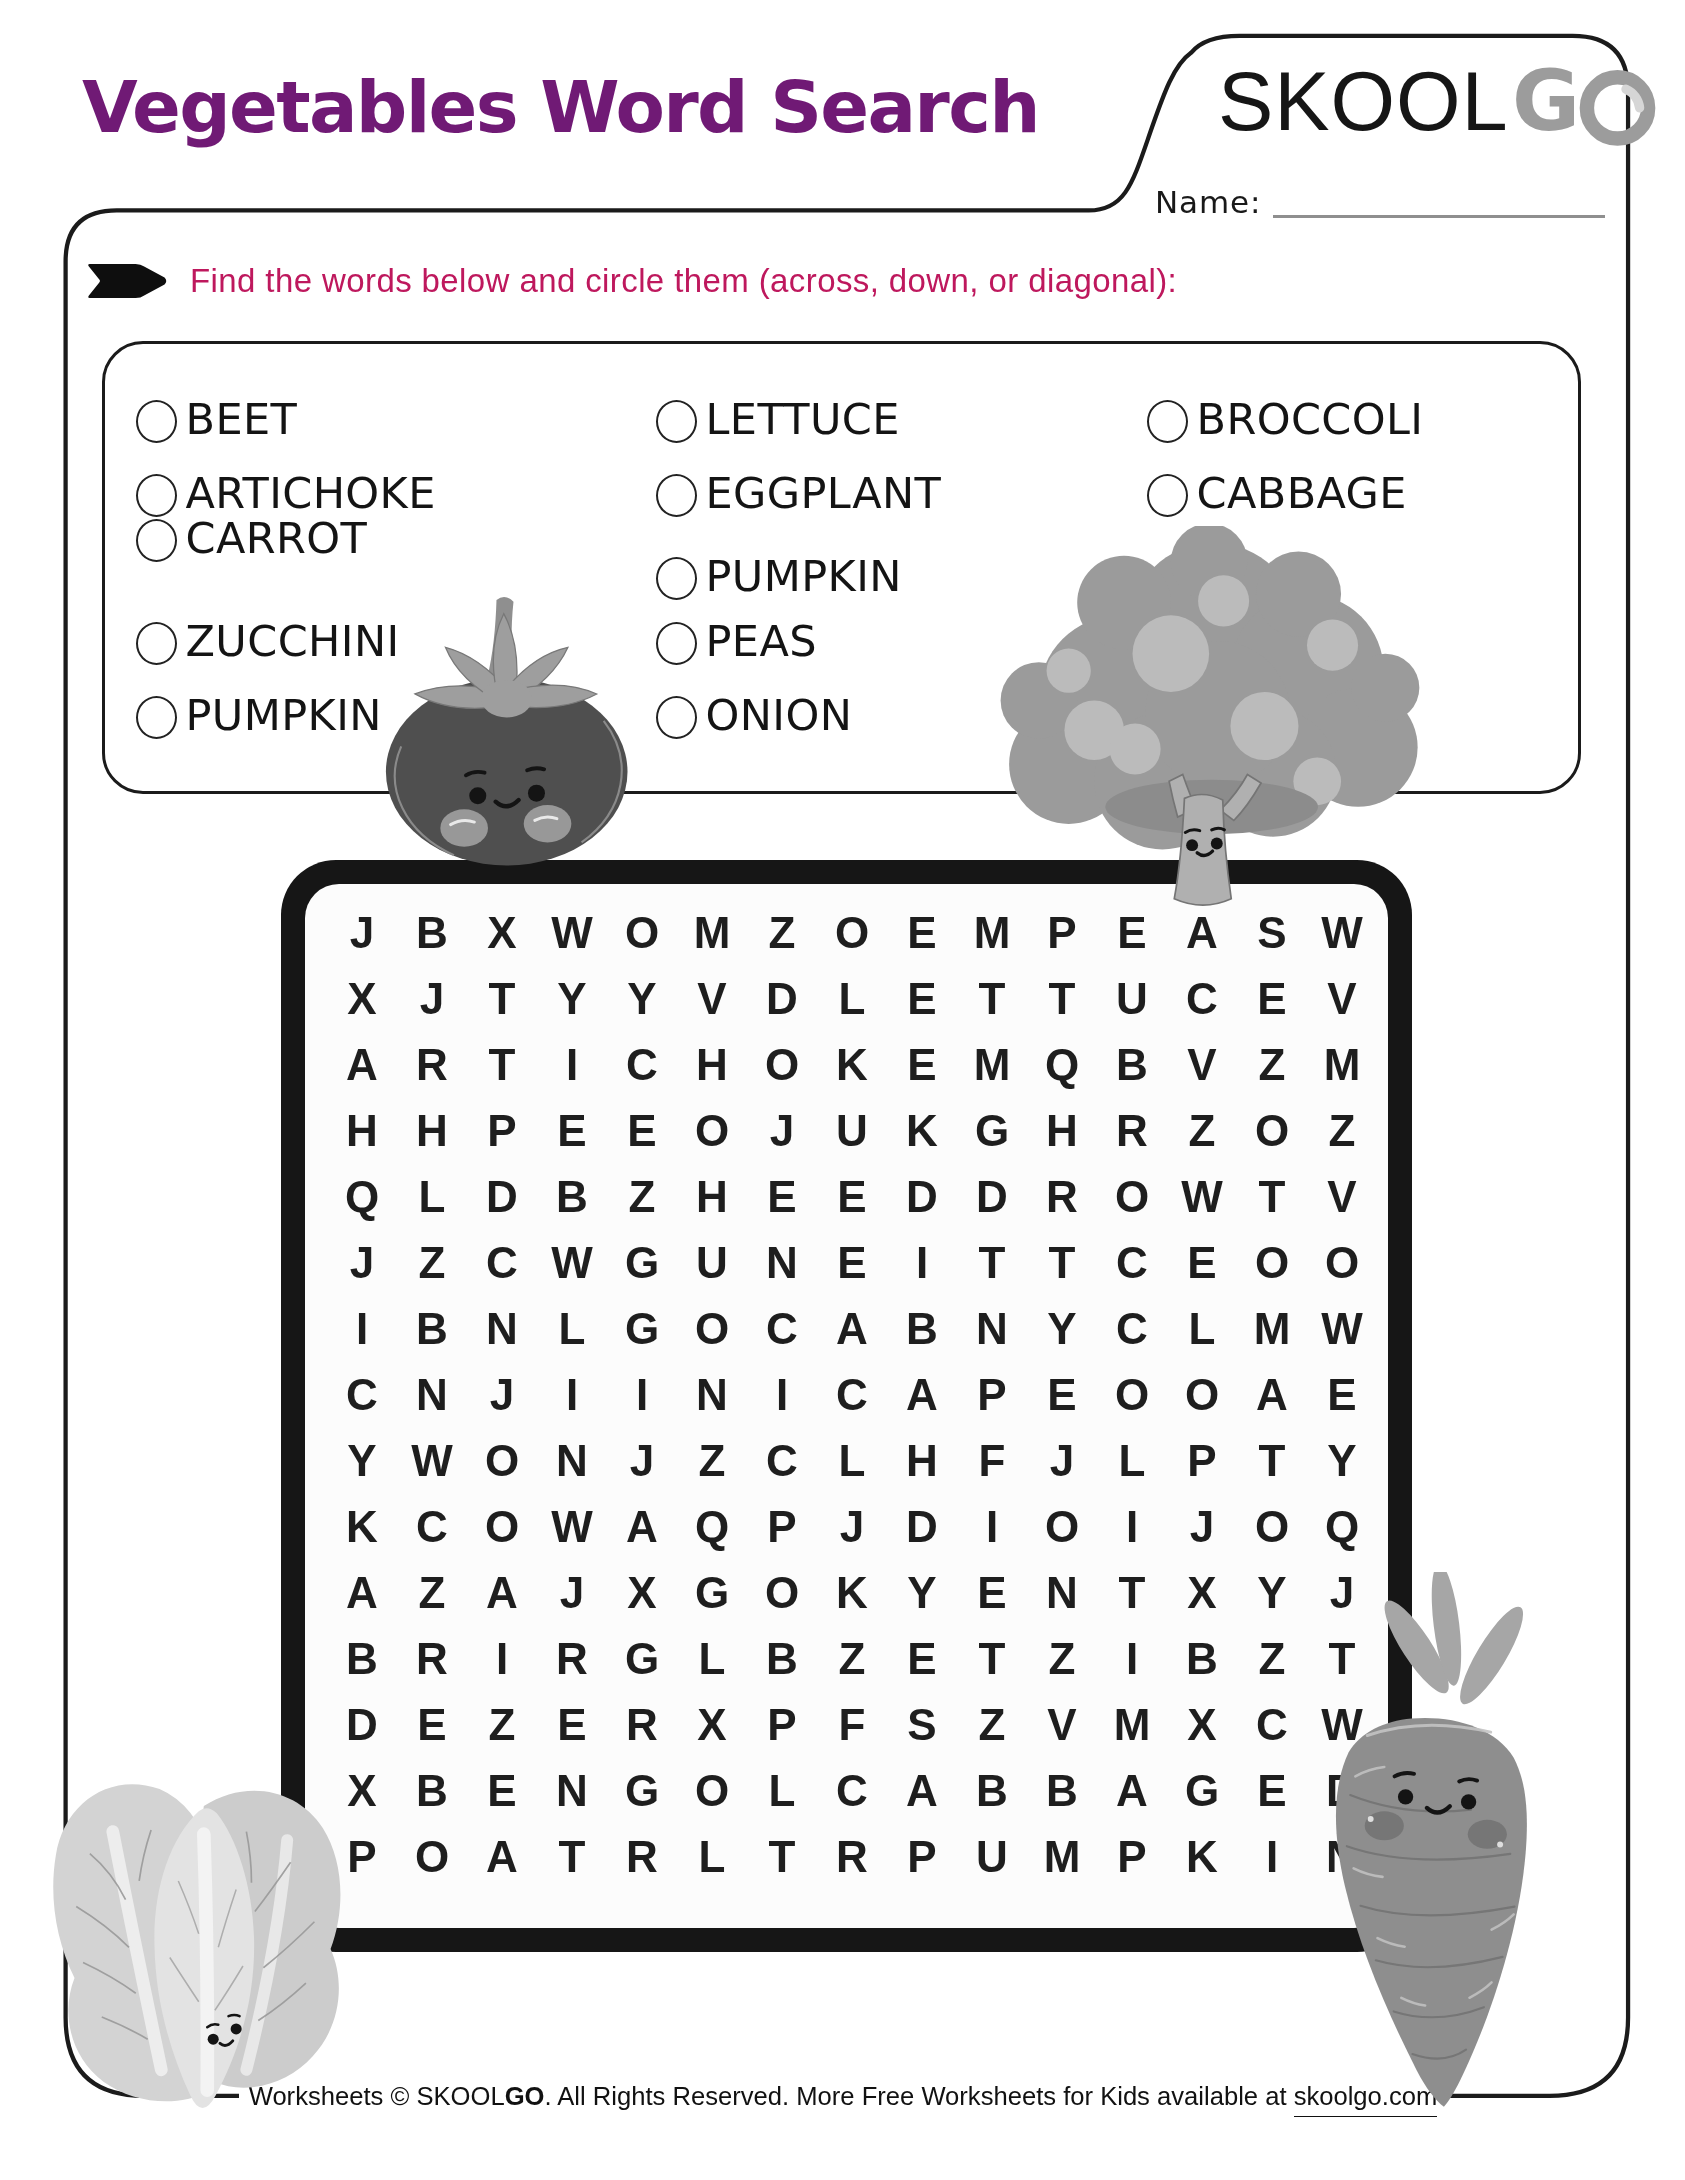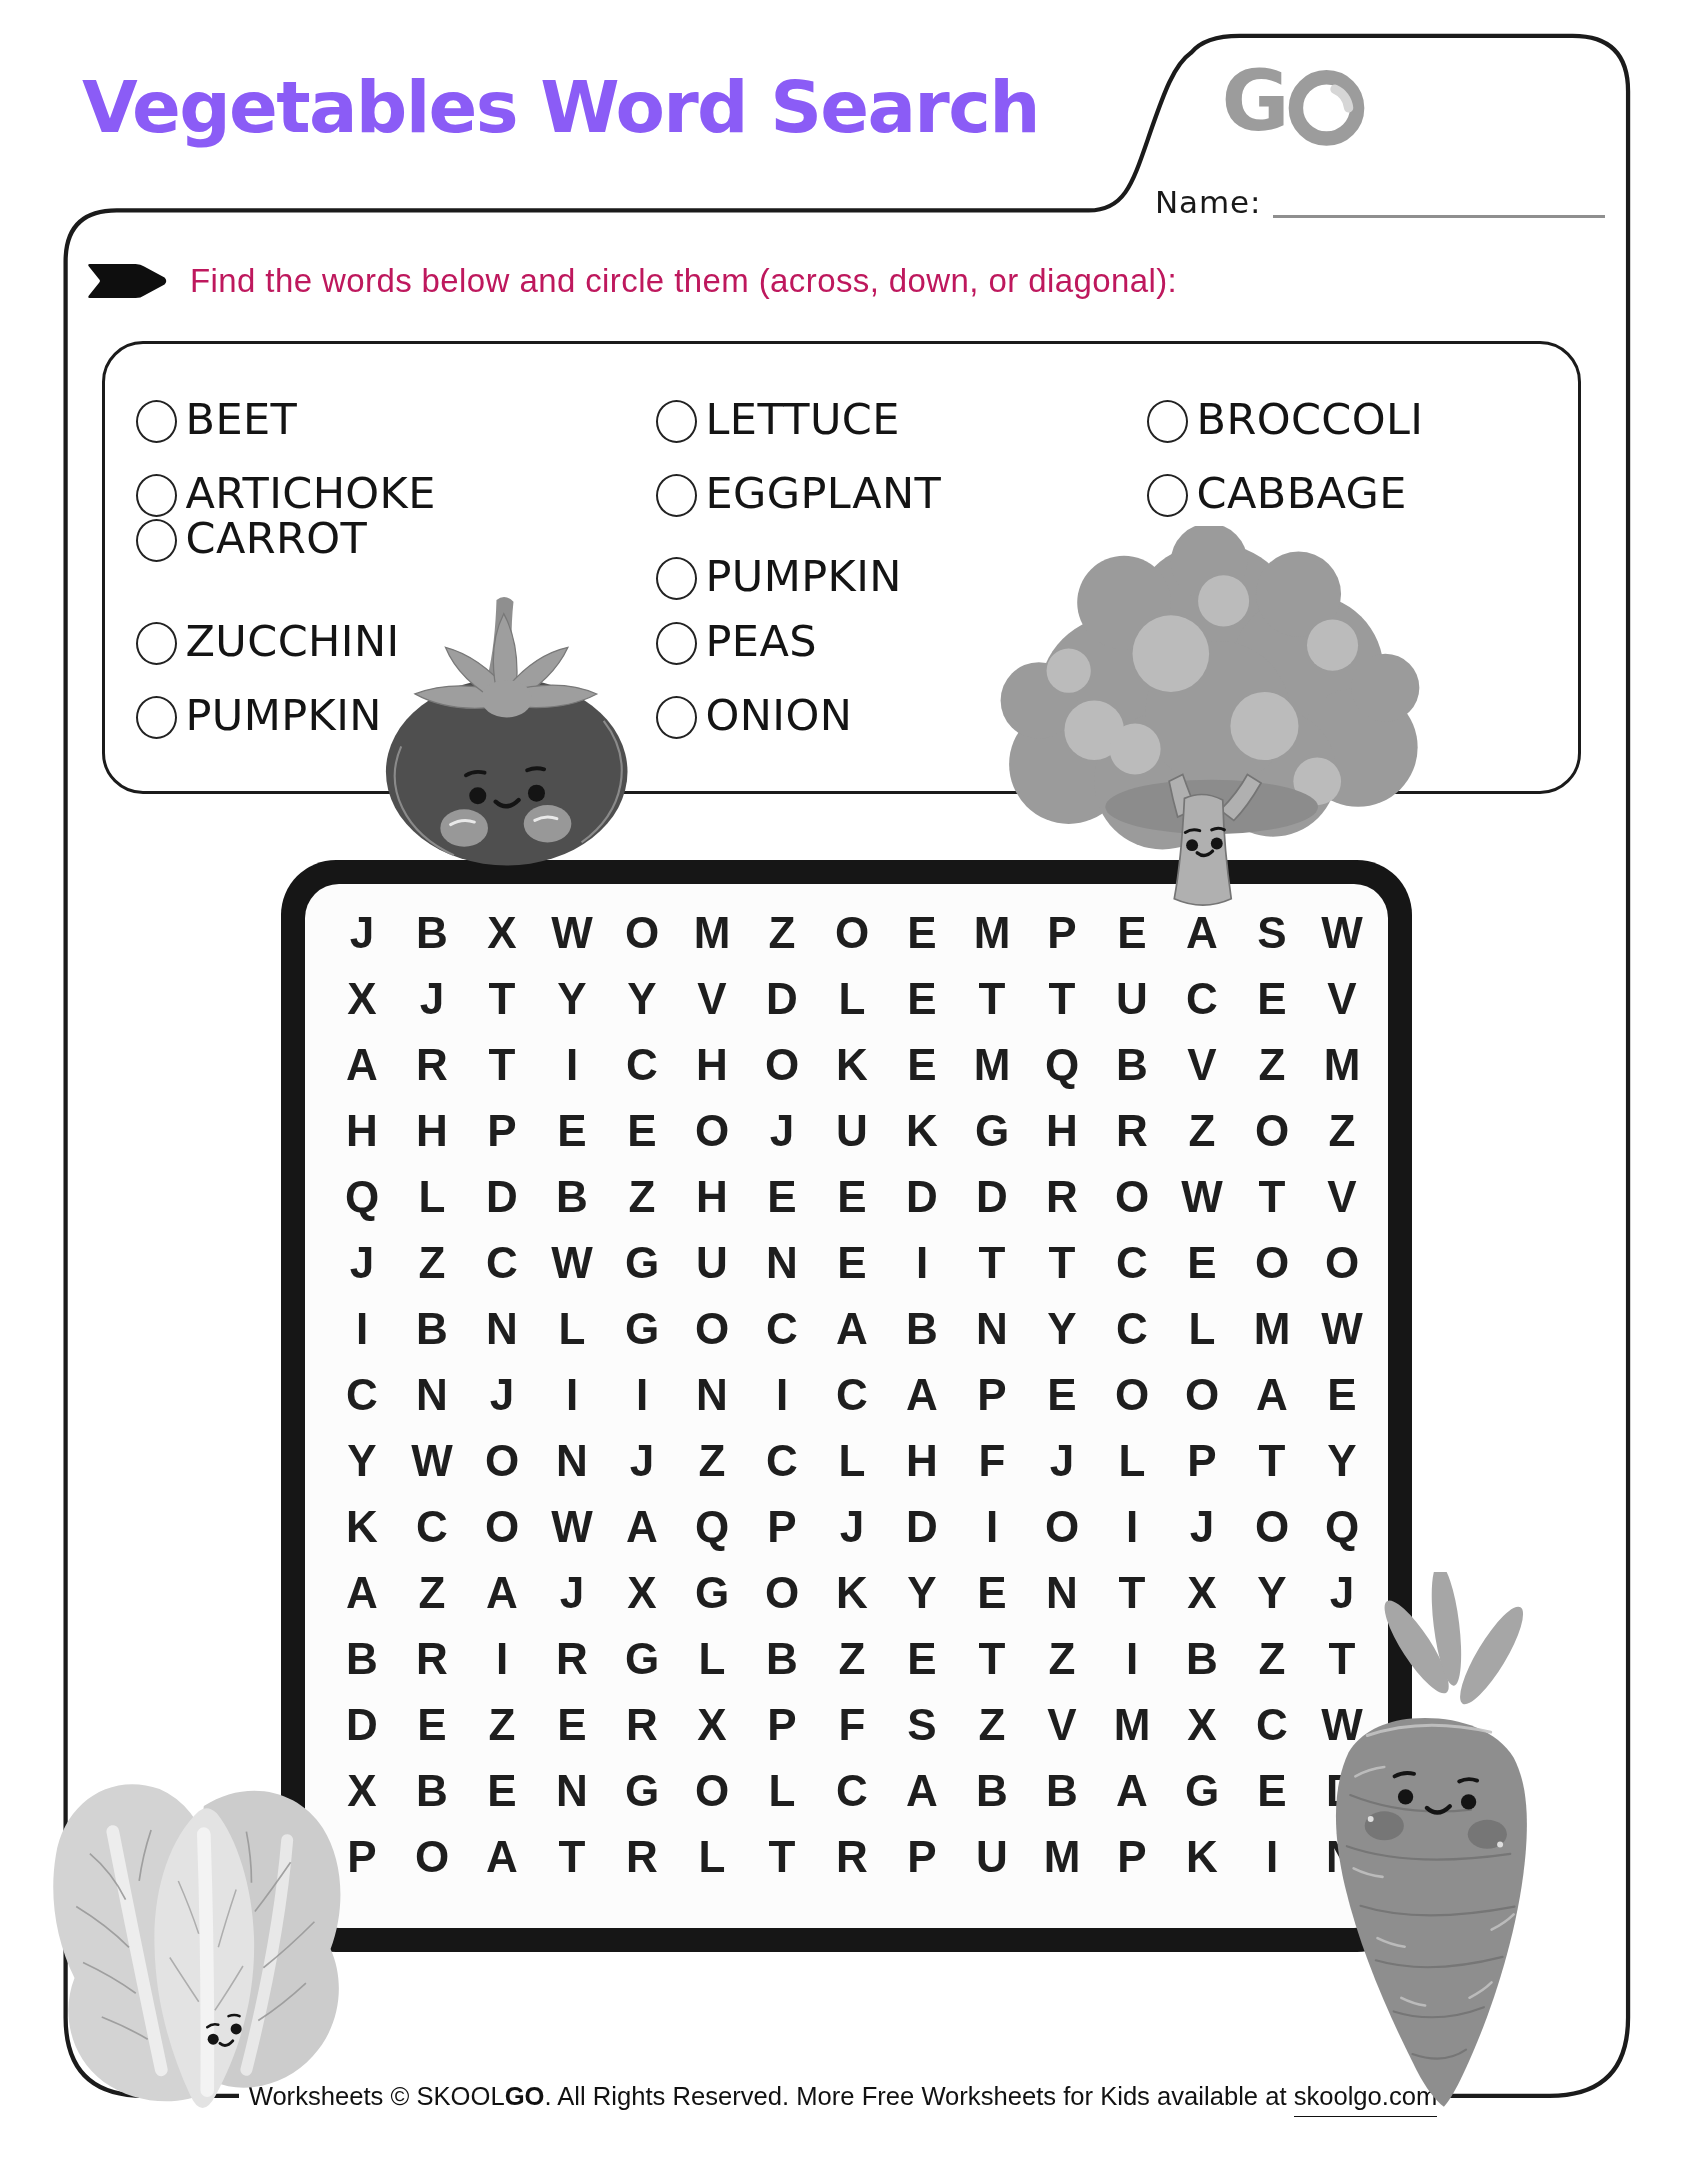--- a/index.html
+++ b/index.html
@@ -6,21 +6,21 @@
   body{
     width:1686px;height:2181px;position:relative;background:#ffffff;
     font-family:"DejaVu Sans","Liberation Sans",sans-serif;overflow:hidden;
     -webkit-font-smoothing:antialiased;
   }
   .abs{position:absolute;}
 
   
   #page-title{
     left:82px;top:65px;font-size:72px;font-weight:700;letter-spacing:-1.7px;
-    color:#8b5cf6;z-index:4;white-space:nowrap;
+    color:#701a75;z-index:4;white-space:nowrap;
   }
   #logo{left:1218px;top:60px;z-index:4;display:flex;align-items:flex-start;white-space:nowrap;}
   #logo .thin{font-family:"Liberation Sans",sans-serif;font-weight:400;font-size:83px;letter-spacing:0.9px;color:#161616;line-height:1;}
   #logo .bold-g{font-weight:700;font-size:83px;color:var(--logo-gray,#9c9c9c);line-height:1;margin-left:3.4px;letter-spacing:-1.7px;}
   #logo svg{margin-left:-3.4px;margin-top:0px;}
   #name-row{left:1155px;top:184px;z-index:4;font-size:31px;font-weight:400;color:#191919;letter-spacing:0.9px;}
   #name-line{left:1273px;top:215px;width:332px;height:2.6px;background:#8f8f8f;z-index:4;}
 
   
   #frame-svg{left:0;top:0;z-index:1;}
@@ -94,20 +94,21 @@
            Q 1911 2460 1819 2460
            L 169 2460
            Q 77 2460 77 2368
            L 77 307
            Q 77 247 137 247 Z" fill="none" stroke="#1b1b1b" stroke-width="5" stroke-linejoin="round"></path>
 </svg>
 
 <div id="page-title" class="abs">Vegetables Word Search</div>
 
 <div id="logo" class="abs">
+  <span class="thin">SKOOL</span>
     <span class="bold-g">G</span>
   <svg width="85" height="89" viewBox="0 0 100 104">
     <circle cx="50" cy="56" r="36" fill="none" stroke="#9c9c9c" stroke-width="17"></circle>
     <path d="M 60 34 A 27 27 0 0 1 76 56" stroke="#d6d6d6" stroke-width="11" fill="none" stroke-linecap="round"></path>
   </svg>
 </div>
 
 <div id="name-row" class="abs">Name:</div>
 <div id="name-line" class="abs"></div>
 

